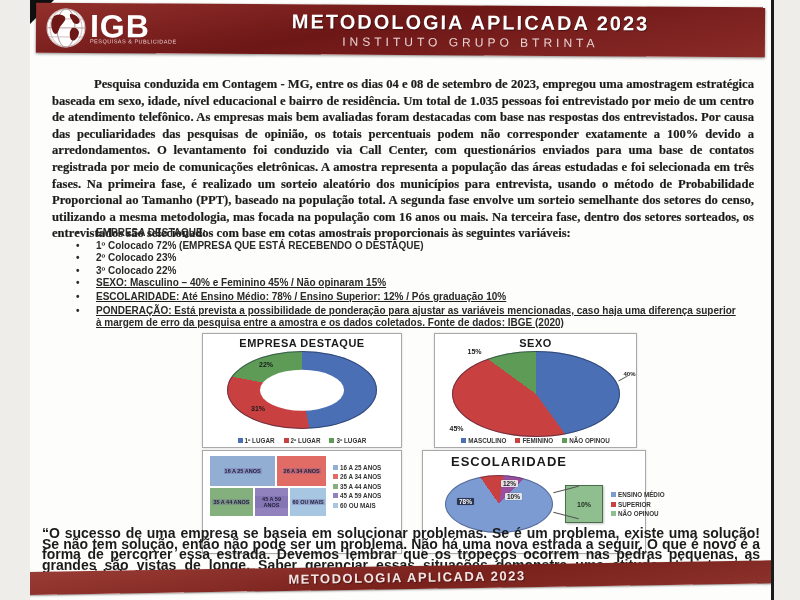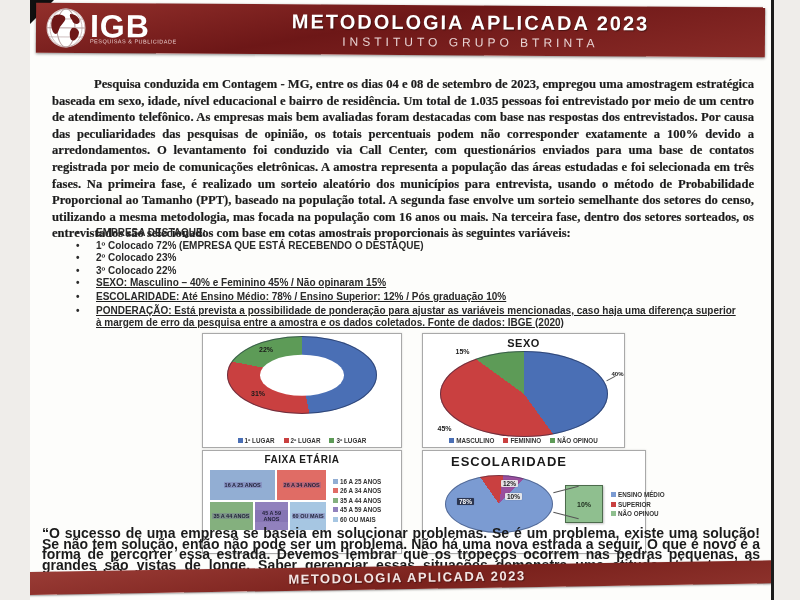--- a/index.html
+++ b/index.html
@@ -35,21 +35,21 @@
   .bullets li{font-size:10px;line-height:11.5px;margin-bottom:1px;padding-left:26px;position:relative;
               font-weight:bold;color:#2a2a2a;}
   .bullets li::before{content:"•";position:absolute;left:6px;top:0;}
   .group2{margin-top:9px;text-decoration:underline;}
   .group2 li{line-height:11.5px;margin-bottom:2.5px;}
 
   
   .chart-box{position:absolute;background:#fff;border:1px solid #a9a9a9;
              box-shadow:0 0 2px rgba(0,0,0,.15);}
   .cb-1{left:172px;top:333px;width:198px;height:113px;}
-  .cb-2{left:392px;top:333px;width:201px;height:113px;}
+  .cb-2{left:404px;top:333px;width:201px;height:113px;}
   .cb-3{left:172px;top:450px;width:198px;height:102px;}
   .cb-4{left:392px;top:450px;width:206px;height:102px;padding-left:16px;}
   .chart-title{text-align:center;font-weight:bold;font-size:11px;color:#1a1a1a;
                letter-spacing:.5px;padding-top:3px;}
   .cb-3 .chart-title{font-size:10px;}
   .cb-4 .chart-title{text-align:left;padding-left:12px;font-size:13px;letter-spacing:1px;}
 
   .pie-area{position:relative;margin:2px auto 0 auto;}
   .pa-1{width:150px;height:78px;}
   .pa-2{width:168px;height:86px;}
@@ -147,20 +147,21 @@
         <li>3º Colocado 22%</li>
       </ul>
       <ul class="group2">
         <li>SEXO: Masculino – 40% e Feminino 45% / Não opinaram 15%</li>
         <li>ESCOLARIDADE: Até Ensino Médio: 78% / Ensino Superior: 12% / Pós graduação 10%</li>
         <li>PONDERAÇÃO: Está prevista a possibilidade de ponderação para ajustar as variáveis mencionadas, caso haja uma diferença superior à margem de erro da pesquisa entre a amostra e os dados coletados. Fonte de dados: IBGE (2020)</li>
       </ul>
     </div>
 
     <div class="chart-box cb-1">
+      <div class="chart-title">EMPRESA DESTAQUE</div>
       <div class="pie-area pa-1">
         <div class="pie" style="background: conic-gradient(rgb(74, 111, 181) 0%, rgb(74, 111, 181) 47%, rgb(201, 64, 64) 47%, rgb(201, 64, 64) 78%, rgb(93, 155, 87) 78%, rgb(93, 155, 87) 100%);">
           <div class="hole"></div>
         </div>
         <span class="lbl" style="left:32px;top:10px;">22%</span>
         <span class="lbl" style="left:24px;top:54px;">31%</span>
       </div>
       <div class="legend-row">
           <span class="lg-item">
             <span class="sw" style="background: rgb(74, 111, 181);"></span>
@@ -196,21 +197,20 @@
             <span>FEMININO</span>
           </span>
           <span class="lg-item">
             <span class="sw" style="background: rgb(93, 155, 87);"></span>
             <span>NÃO OPINOU</span>
           </span>
         </div>
     </div>
 
     <div class="chart-box cb-3">
-      <div class="chart-title">FAIXA ETÁRIA</div>
       <div class="row">
         <div class="treemap">
             <div class="tm-block tm-0" style="background: rgb(146, 174, 211);">
               <span class="tm-label">16 A 25 ANOS</span>
             </div>
             <div class="tm-block tm-1" style="background: rgb(224, 108, 101);">
               <span class="tm-label">26 A 34 ANOS</span>
             </div>
             <div class="tm-block tm-2" style="background: rgb(132, 176, 126);">
               <span class="tm-label">35 A 44 ANOS</span>

